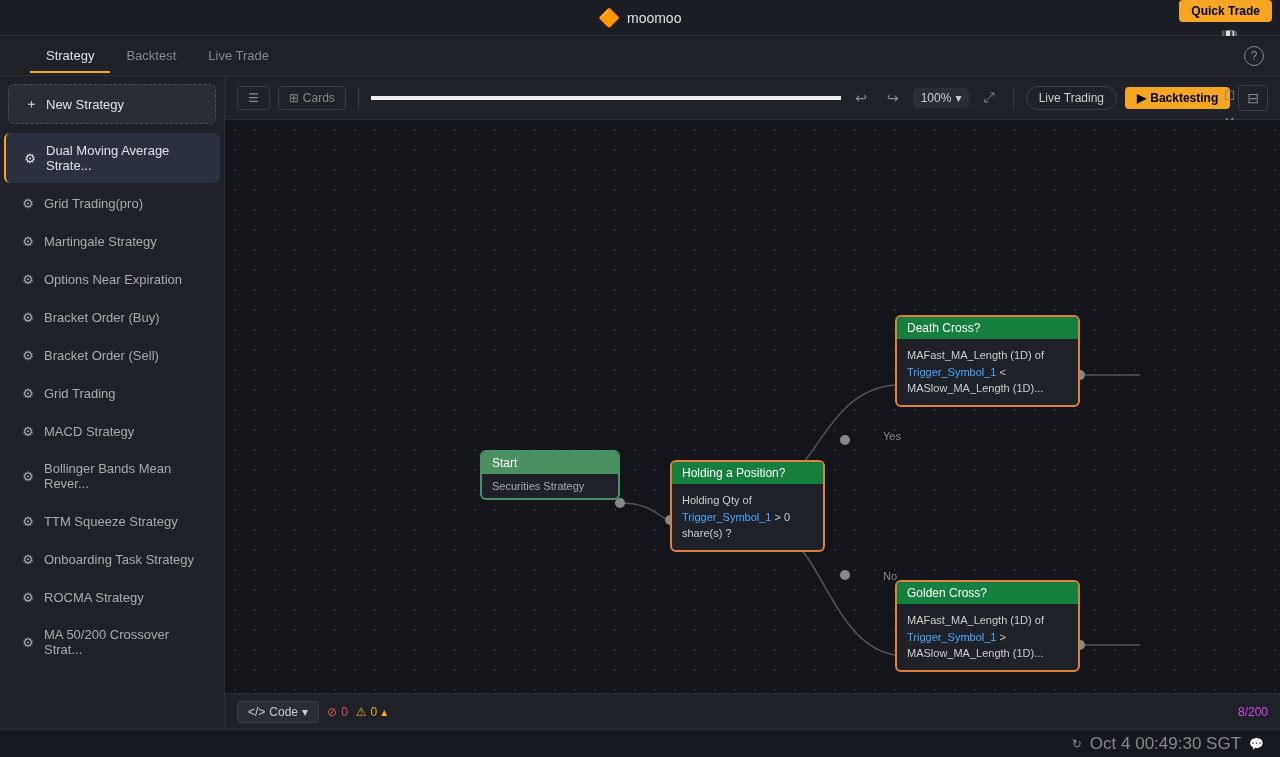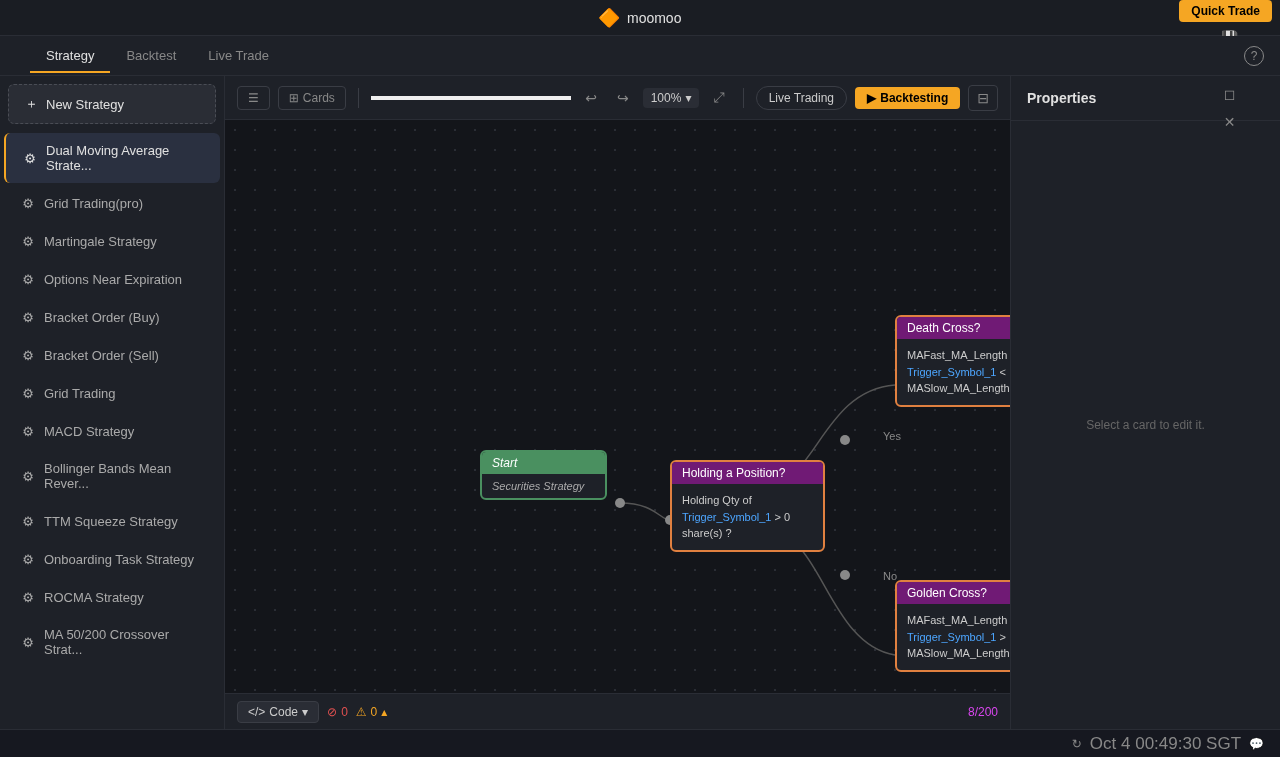--- a/index.html
+++ b/index.html
@@ -266,45 +266,44 @@
     
     .flow-node {
       position: absolute;
       border-radius: 6px;
       cursor: move;
     }
 
     .node-start {
       background: #1e2128;
       border: 2px solid #4a9060;
-      width: 127px;
+      width: 140px;
       left: 255px;
       top: 330px;
-      font-style: italic;
     }
     .node-start-header {
       background: #4a9060;
       color: #fff;
       padding: 4px 10px;
       font-size: 12px;
       border-radius: 4px 4px 0 0;
     }
     .node-start-body {
       padding: 6px 10px;
       font-size: 11px;
       color: #aaa;
     }
 
     .node-condition {
       background: #1e2128;
       border: 2px solid #e08040;
       border-radius: 6px;
     }
     .node-condition-header {
-      background: #701a75;
+      background: #15803d;
       color: #fff;
       padding: 4px 10px;
       font-size: 12px;
       border-radius: 4px 4px 0 0;
     }
     .node-condition-body {
       padding: 8px 10px;
       font-size: 11px;
       color: #ccc;
       line-height: 1.5;
@@ -632,26 +631,20 @@
         <span style="color:#f5a623;">⚠</span>
         <span>0</span>
         <span>▴</span>
       </div>
       <div class="bottom-spacer"></div>
       <span class="page-count">8/200</span>
     </div>
 
   </div>
 
-  <div class="properties-panel">
-    <div class="properties-header">Properties</div>
-    <div class="properties-empty">
-      <span>Select a card to edit it.</span>
-    </div>
-  </div>
 
 </div>
 
 <div class="statusbar">
   <span class="status-icon">↻</span>
   <span class="status-time">Oct 4 00:49:30 SGT</span>
   <span class="status-icon">💬</span>
 </div>
 
 </body></html>

